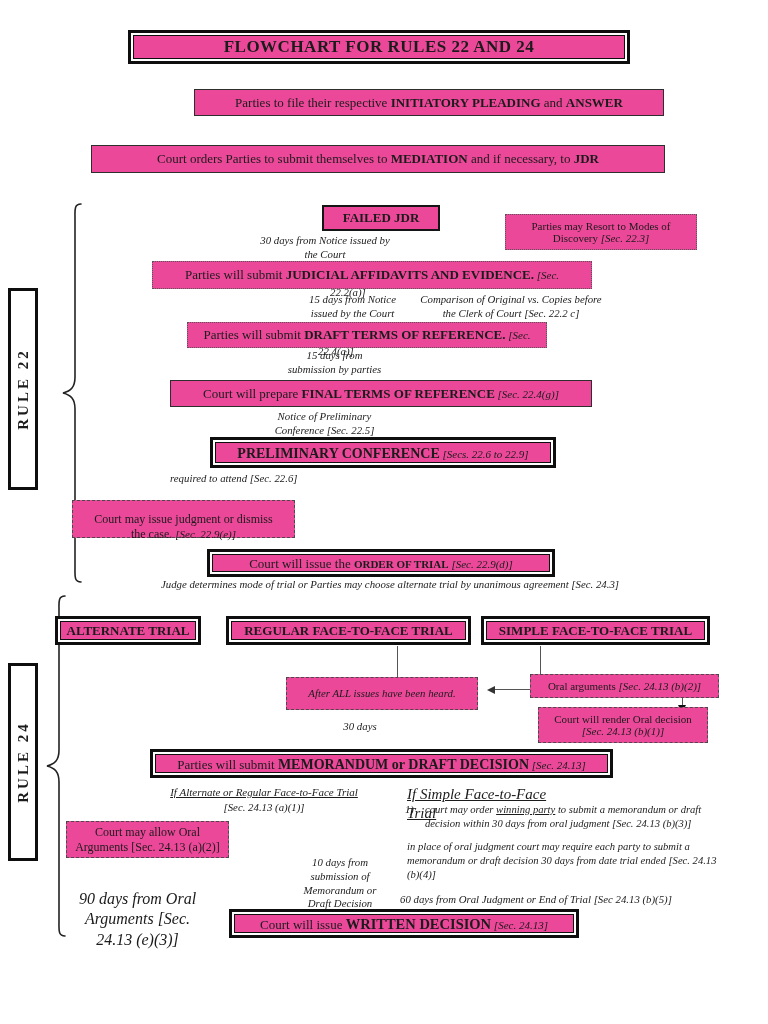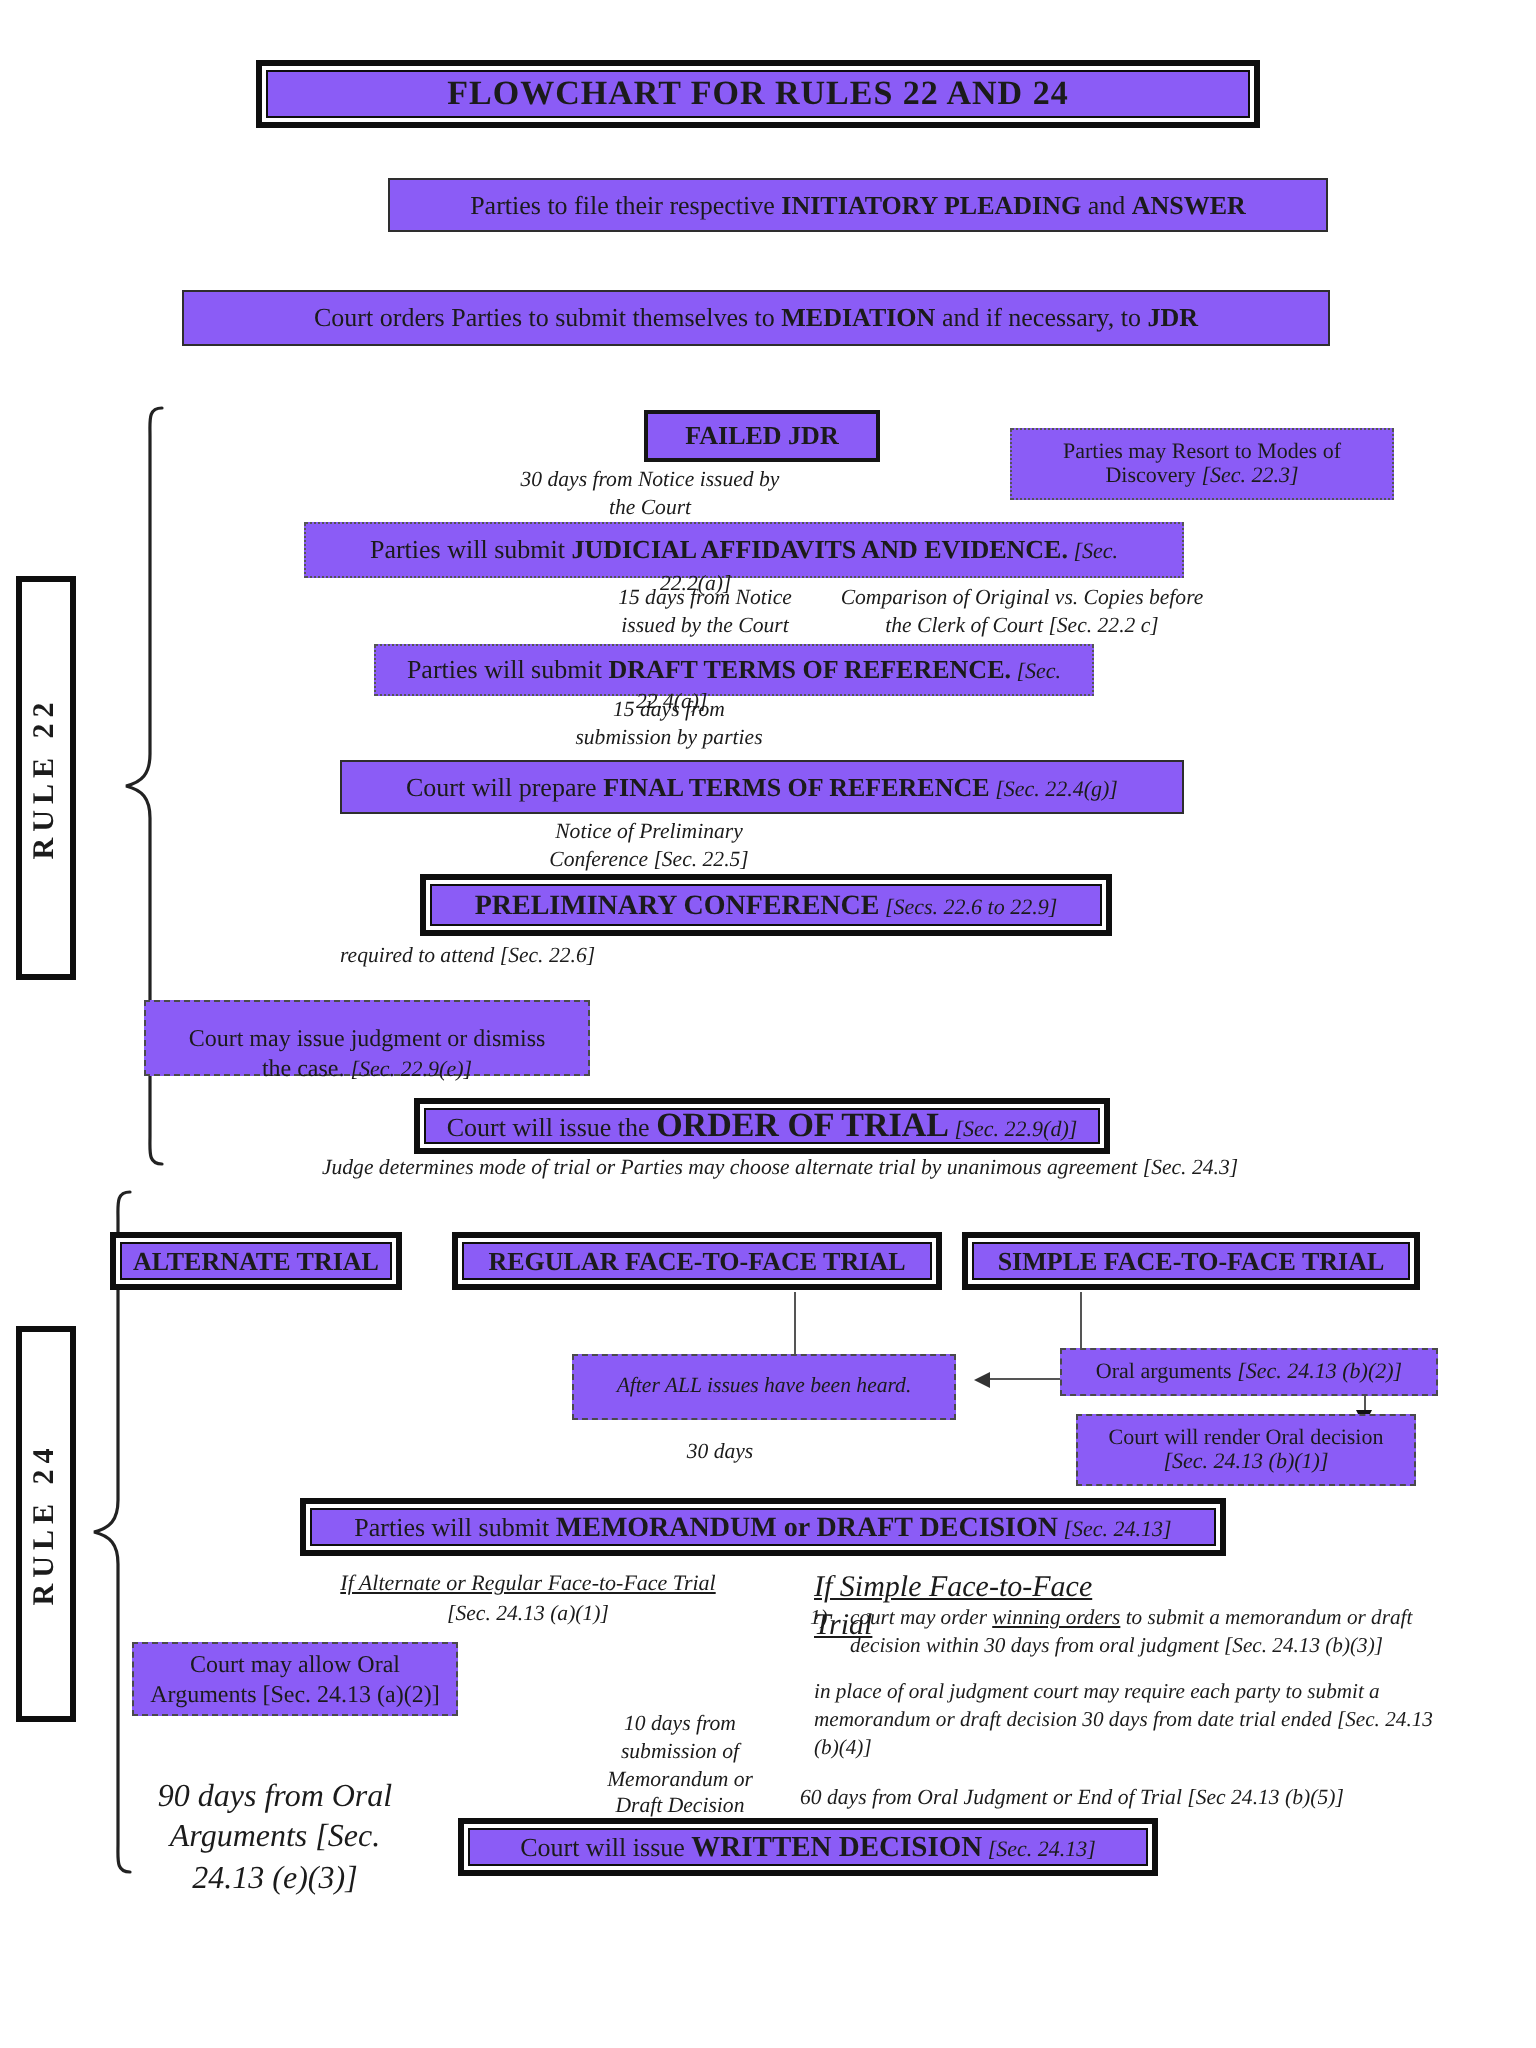--- a/index.html
+++ b/index.html
@@ -1,21 +1,21 @@
 <!DOCTYPE html>
 <html><head>
 <meta charset="utf-8">
 <style>
   html,body{margin:0;padding:0;}
   body{
     width:768px;height:1024px;background:#ffffff;position:relative;
     font-family:"Liberation Serif", serif;color:#1b1b1b;overflow:hidden;
   }
   .abs{position:absolute;box-sizing:border-box;}
-  .box{display:flex;align-items:center;justify-content:center;text-align:center;background:#8b5cf6;}
+  .box{display:flex;align-items:center;justify-content:center;text-align:center;background:#ec4899;}
   .b1{border:1px solid #2e2e2e;}
   .b2{border:2px solid #151515;}
   .bthick{border:3px solid #0e0e0e;box-shadow:inset 0 0 0 2px #fff, inset 0 0 0 3px #0e0e0e;}
   .dot{border:1.6px dotted #555;}
   .dash{border:1.2px dashed #4a4a4a;}
   .bold{font-weight:bold;}
   .ref{font-style:italic;}
   .u{text-decoration:underline;}
   .note{font-style:italic;font-size:10.8px;line-height:1.28;white-space:pre-line;text-align:center;}
   .body-ital{font-style:italic;font-size:10.6px;line-height:1.3;text-align:left;}
@@ -120,21 +120,21 @@
 
 <div class="abs box dash" style="left:72px;top:500px;width:223px;height:38px;">
   <span class="t12" style="white-space:pre-line;">
     <span>Court may issue judgment or dismiss
 the case. </span><span class="ref t11">[Sec. 22.9(e)]</span>
   </span>
 </div>
 
 <div class="abs box bthick" style="left:207px;top:549px;width:348px;height:28px;">
   <span>
-    <span class="t13">Court will issue the </span><span class="bold" style="font-size:17px;">ORDER OF TRIAL</span><span class="ref t11"> [Sec. 22.9(d)]</span>
+    <span class="t13">Court will issue the </span><span class="bold" style="font-size:11px;">ORDER OF TRIAL</span><span class="ref t11"> [Sec. 22.9(d)]</span>
   </span>
 </div>
 
 <div class="abs note" style="left:110px;top:578px;width:560px;">Judge determines mode of trial or Parties may choose alternate trial by unanimous agreement [Sec. 24.3]</div>
 
 <div class="abs" style="left:44px;top:594px;width:24px;height:344px;">
   <svg class="brace" width="24" height="344" viewBox="0 0 24 344">
     <path d="M21 2 C14 2 15 8 15 16 L15 156 C15 166 11 170 3 172 C11 174 15 178 15 188 L15 328 C15 336 14 342 21 342" fill="none" stroke="#222" stroke-width="1.6" stroke-linecap="round"></path>
   </svg>
 </div>
@@ -187,21 +187,21 @@
 </div>
 
 <div class="abs note u" style="left:150px;top:785px;width:228px;font-size:11px;">If Alternate or Regular Face-to-Face Trial</div>
 <div class="abs note" style="left:150px;top:801px;width:228px;">[Sec. 24.13 (a)(1)]</div>
 
 <div class="abs note u" style="left:407px;top:785px;width:170px;text-align:left;font-size:15px;">If Simple Face-to-Face Trial</div>
 
 <div class="abs body-ital" style="left:405px;top:803px;width:312px;display:flex;">
   <span style="width:20px;flex:none;">1)</span>
   <span>
-    <span>court may order </span><span class="u">winning orders</span><span> to submit a memorandum or draft decision within 30 days from oral judgment [Sec. 24.13 (b)(3)]</span>
+    <span>court may order </span><span class="u">winning party</span><span> to submit a memorandum or draft decision within 30 days from oral judgment [Sec. 24.13 (b)(3)]</span>
   </span>
 </div>
 
 <div class="abs box dash" style="left:66px;top:821px;width:163px;height:37px;">
   <span class="t12" style="white-space:pre-line;text-align:center;">Court may allow Oral
 Arguments [Sec. 24.13 (a)(2)]</span>
 </div>
 
 <div class="abs body-ital" style="left:407px;top:840px;width:310px;">in place of oral judgment court may require each party to submit a memorandum or draft decision 30 days from date trial ended [Sec. 24.13 (b)(4)]</div>
 

